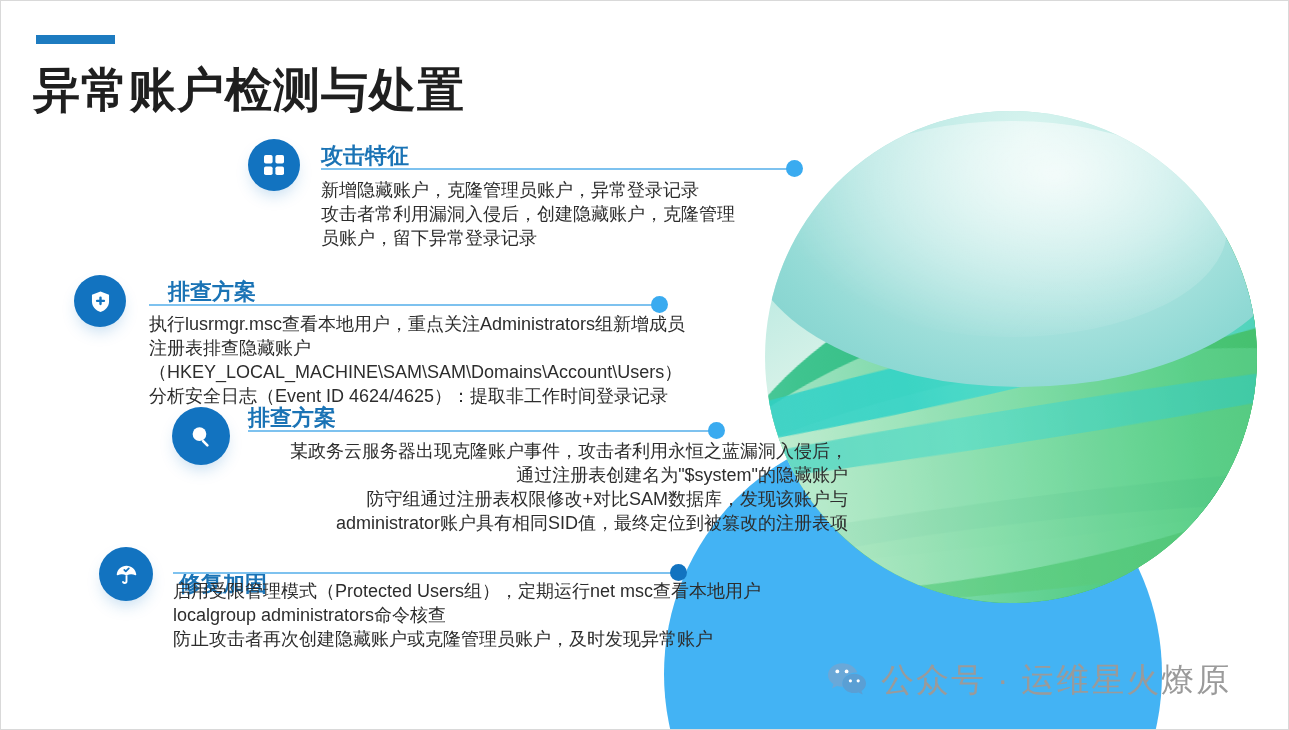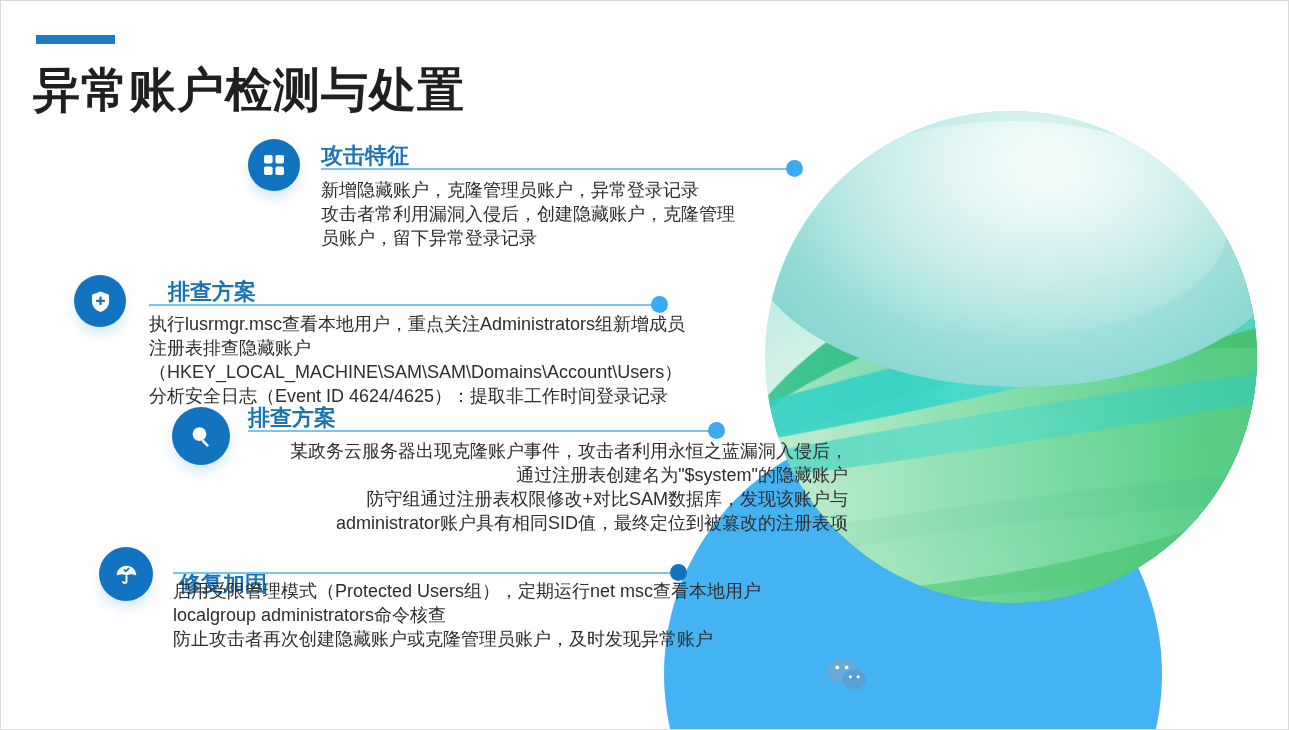--- a/index.html
+++ b/index.html
@@ -293,15 +293,16 @@
     <span>
       <svg width="40" height="34" viewBox="0 0 40 34" aria-hidden="true">
         <path d="M15.2 1.3C7.3 1.3 1 6.6 1 13.1c0 3.7 2.1 7 5.4 9.2l-1.4 4.3 5-2.6c1.6.5 3.4.8 5.2.8h.8c-.3-1-.5-2-.5-3.1 0-6.2 6-11.2 13.4-11.2.5 0 .9 0 1.4.1C28.8 5.6 22.7 1.3 15.2 1.3Z" fill="#6aa8d8"></path>
         <circle cx="10.3" cy="9.4" r="1.9" fill="#ffffff"></circle>
         <circle cx="19.6" cy="9.4" r="1.9" fill="#ffffff"></circle>
         <path d="M39 21.4c0-5.3-5.3-9.6-11.8-9.6S15.4 16.1 15.4 21.4 20.7 31 27.2 31c1.5 0 2.9-.2 4.2-.6l4.3 2.2-1.2-3.6c2.7-1.8 4.5-4.5 4.5-7.6Z" fill="#5a9fd4"></path>
         <circle cx="23.4" cy="18.8" r="1.6" fill="#ffffff"></circle>
         <circle cx="31.2" cy="18.8" r="1.6" fill="#ffffff"></circle>
       </svg>
     </span>
+    <span class="wm-text">公众号 · 运维星火燎原</span>
   </div>
 
 </div>
 
 </body></html>

